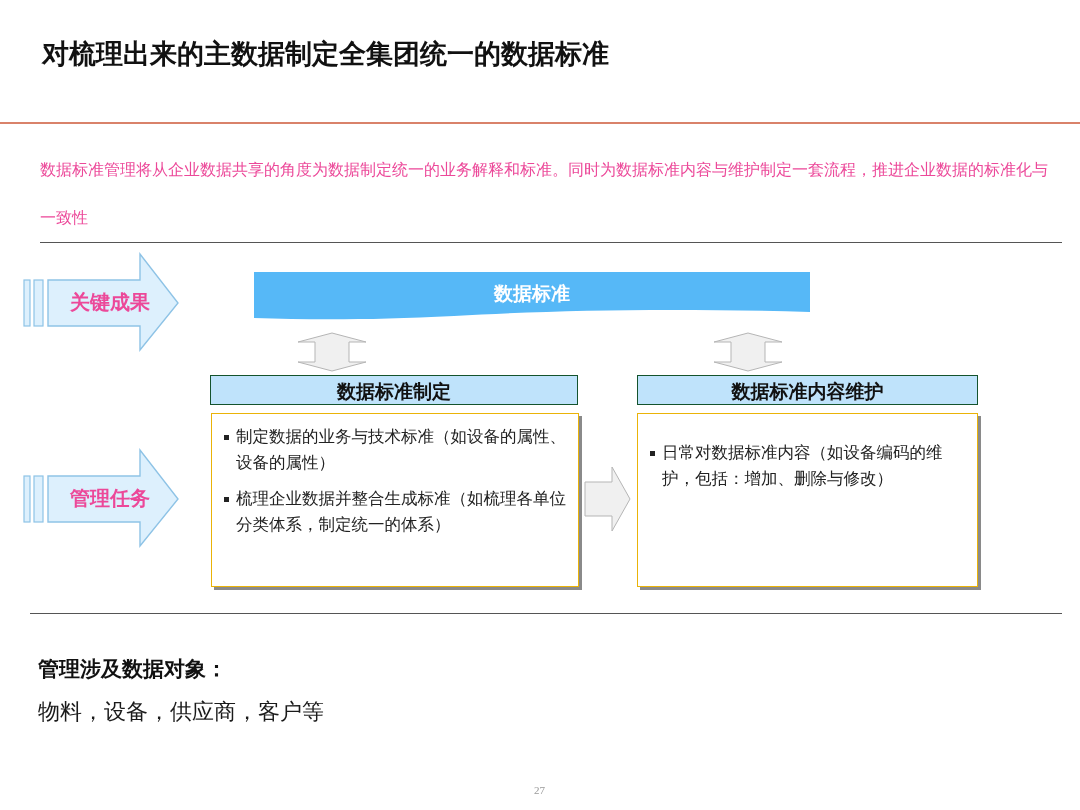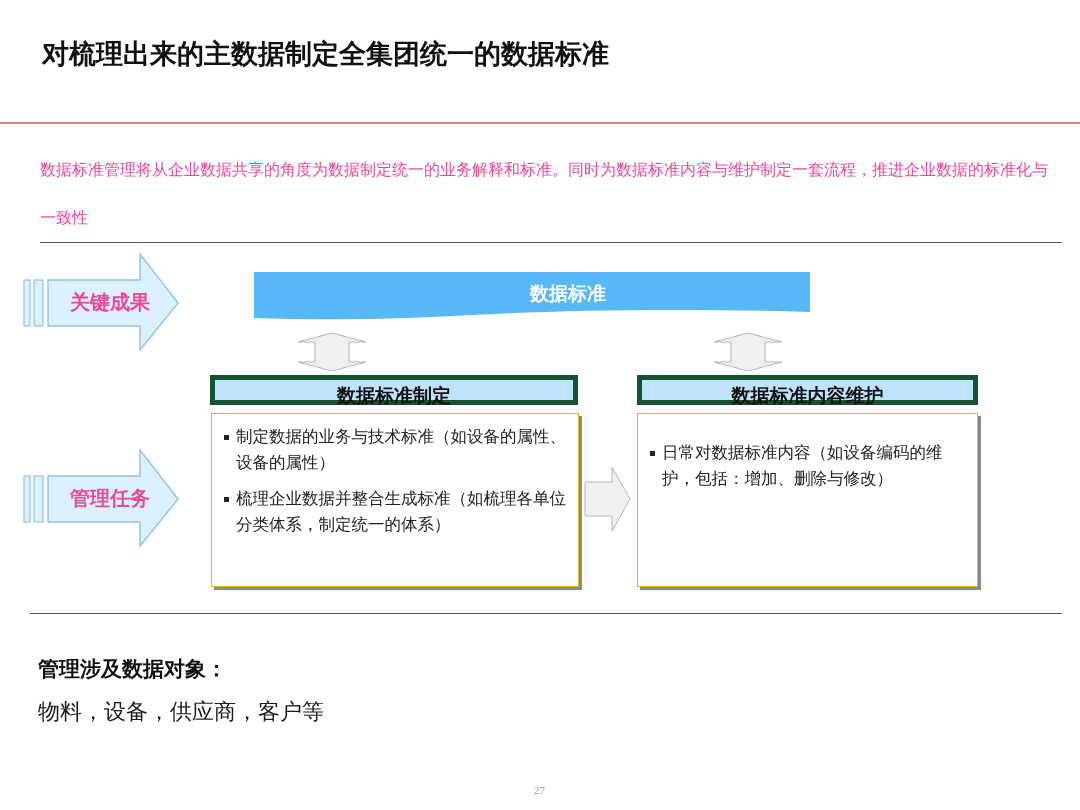--- a/index.html
+++ b/index.html
@@ -28,27 +28,27 @@
   .side-arrow .label {
     position: absolute; left: 48px; top: 0; height: 100px; line-height: 100px;
     font-size: 20px; font-weight: bold; color: #ec4899; white-space: nowrap;
   }
 
   
   .banner { left: 254px; top: 270px; width: 556px; height: 52px; }
   .banner svg { position: absolute; left: 0; top: 0; }
   .banner .label {
     position: absolute; left: 0; top: 0; width: 556px; text-align: center;
-    line-height: 46px; color: #fff; font-size: 19px; font-weight: bold; padding-left: 36px;
+    line-height: 46px; color: #fff; font-size: 19px; font-weight: bold;
   }
 
   .vert-arrow { width: 72px; height: 40px; }
 
   .section-head {
-    height: 30px; background: #bfe3fb; border: 5px solid #14532d;
+    height: 30px; background: #bfe3fb; border: 1px solid #14532d;
     text-align: center; line-height: 30px; font-size: 19px; font-weight: bold; color: #111;
     box-sizing: border-box;
   }
   .task-box {
     background: #fff; border: 1px solid #eab308;
     box-shadow: 3px 3px 0 #8a8a8a;
     box-sizing: border-box; padding: 10px 12px 10px 12px;
     font-size: 16.5px; line-height: 26px; color: #222;
   }
   .bullet { position: relative; padding-left: 12px; margin-bottom: 10px; }

